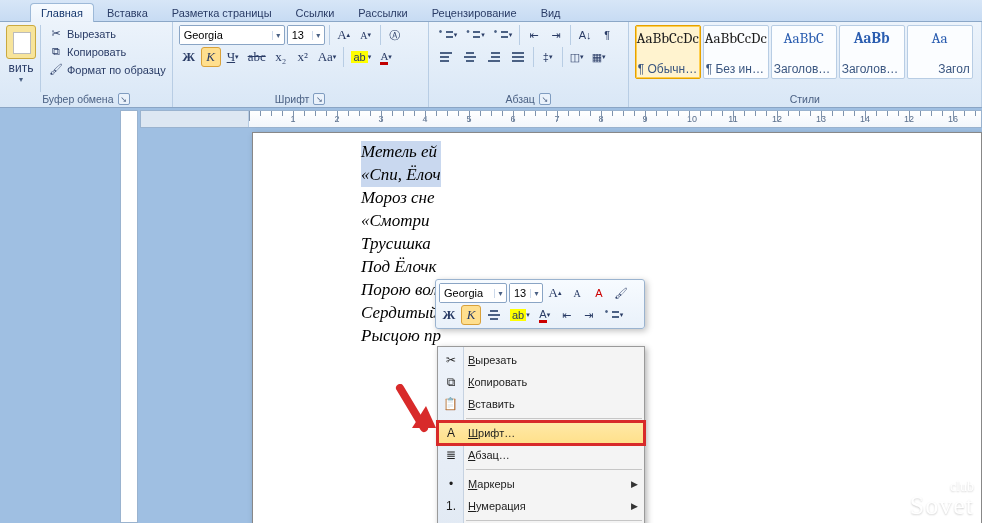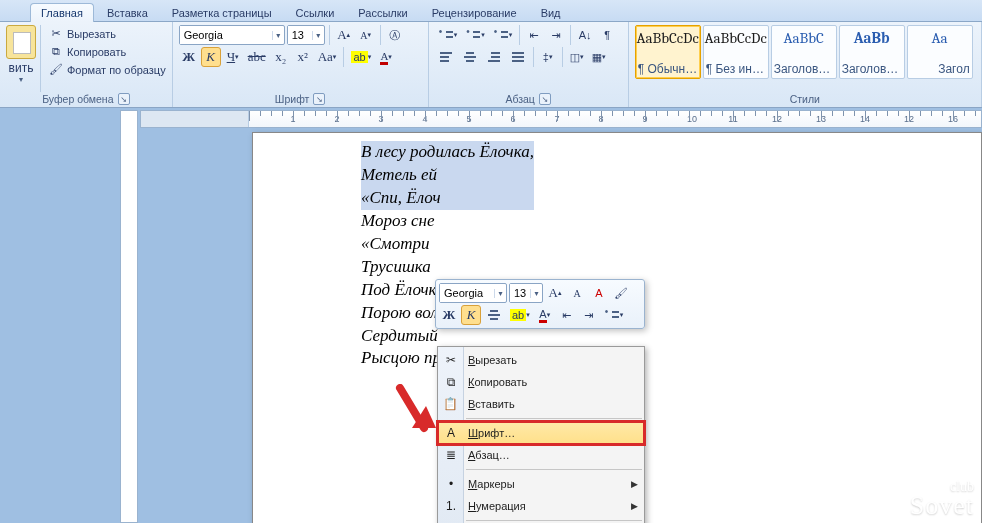--- a/index.html
+++ b/index.html
@@ -502,21 +502,20 @@
         <div class="tick" style="left: 790px; height: 5px;"></div>
         <div class="tick" style="left: 801px; height: 5px;"></div>
         <div class="tick" style="left: 812px; height: 10px;"></div>
         <div class="tick" style="left: 823px; height: 5px;"></div>
         <div class="tick" style="left: 834px; height: 5px;"></div>
       </div>
   </div>
 
   <div class="page">
     <div class="doc-text">
-        <div class="para sel">В лесу родилась Ёлочка,</div>
         <div class="para sel">Метель ей</div>
         <div class="para sel">«Спи, Ёлоч</div>
         <div class="para">Мороз сне</div>
         <div class="para">«Смотри</div>
         <div class="para">Трусишка</div>
         <div class="para">Под Ёлочк</div>
         <div class="para">Порою вол</div>
         <div class="para">Сердитый</div>
         <div class="para">Рысцою пр</div>
       </div>

